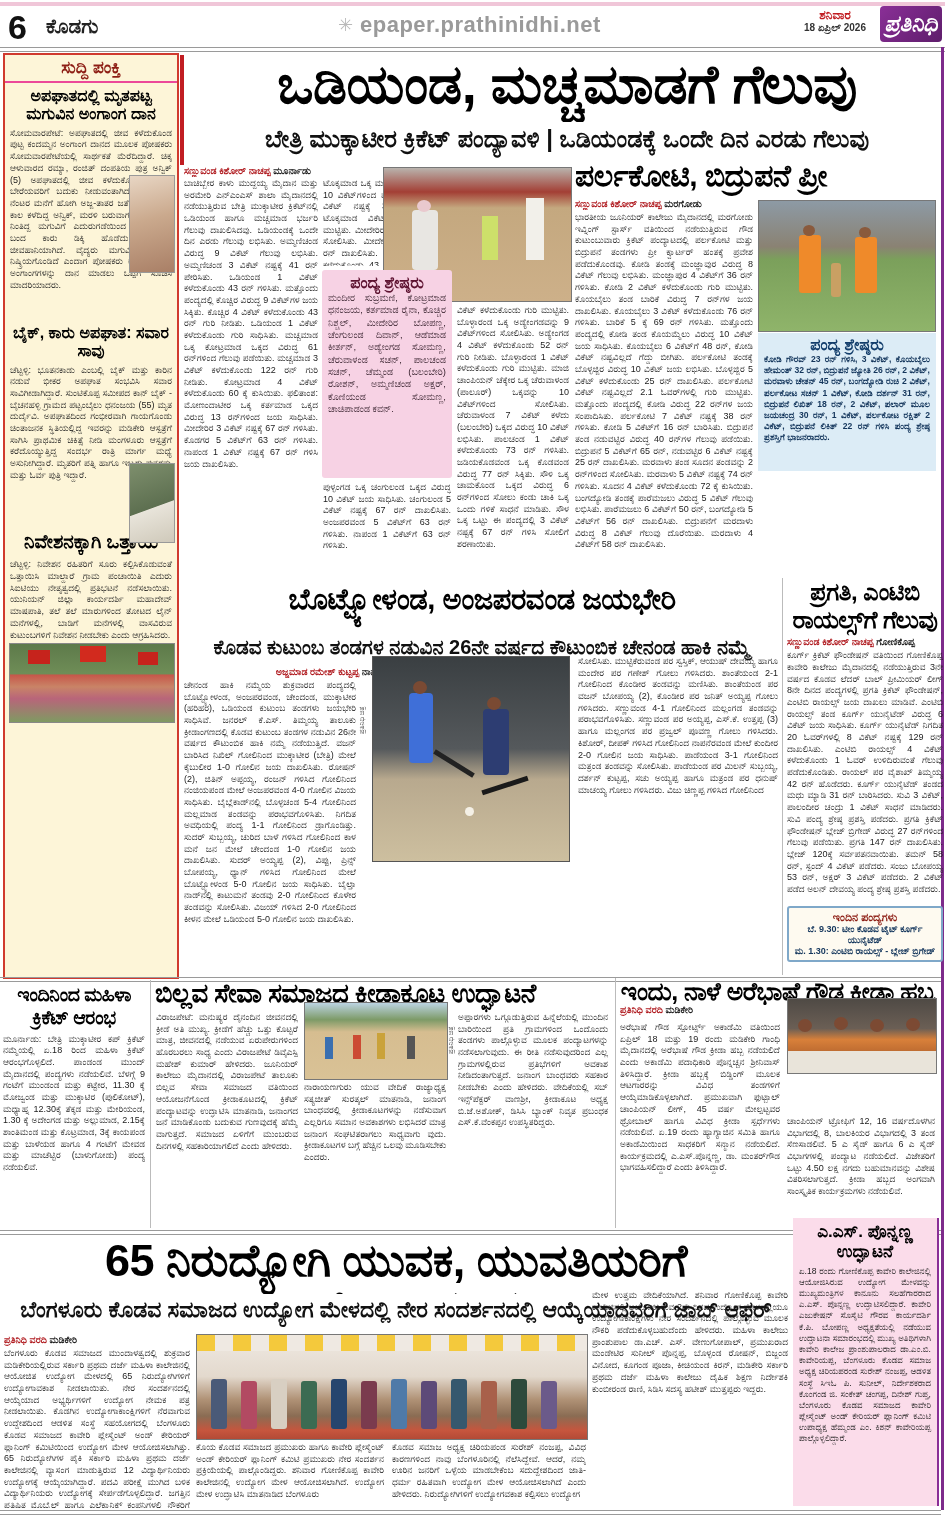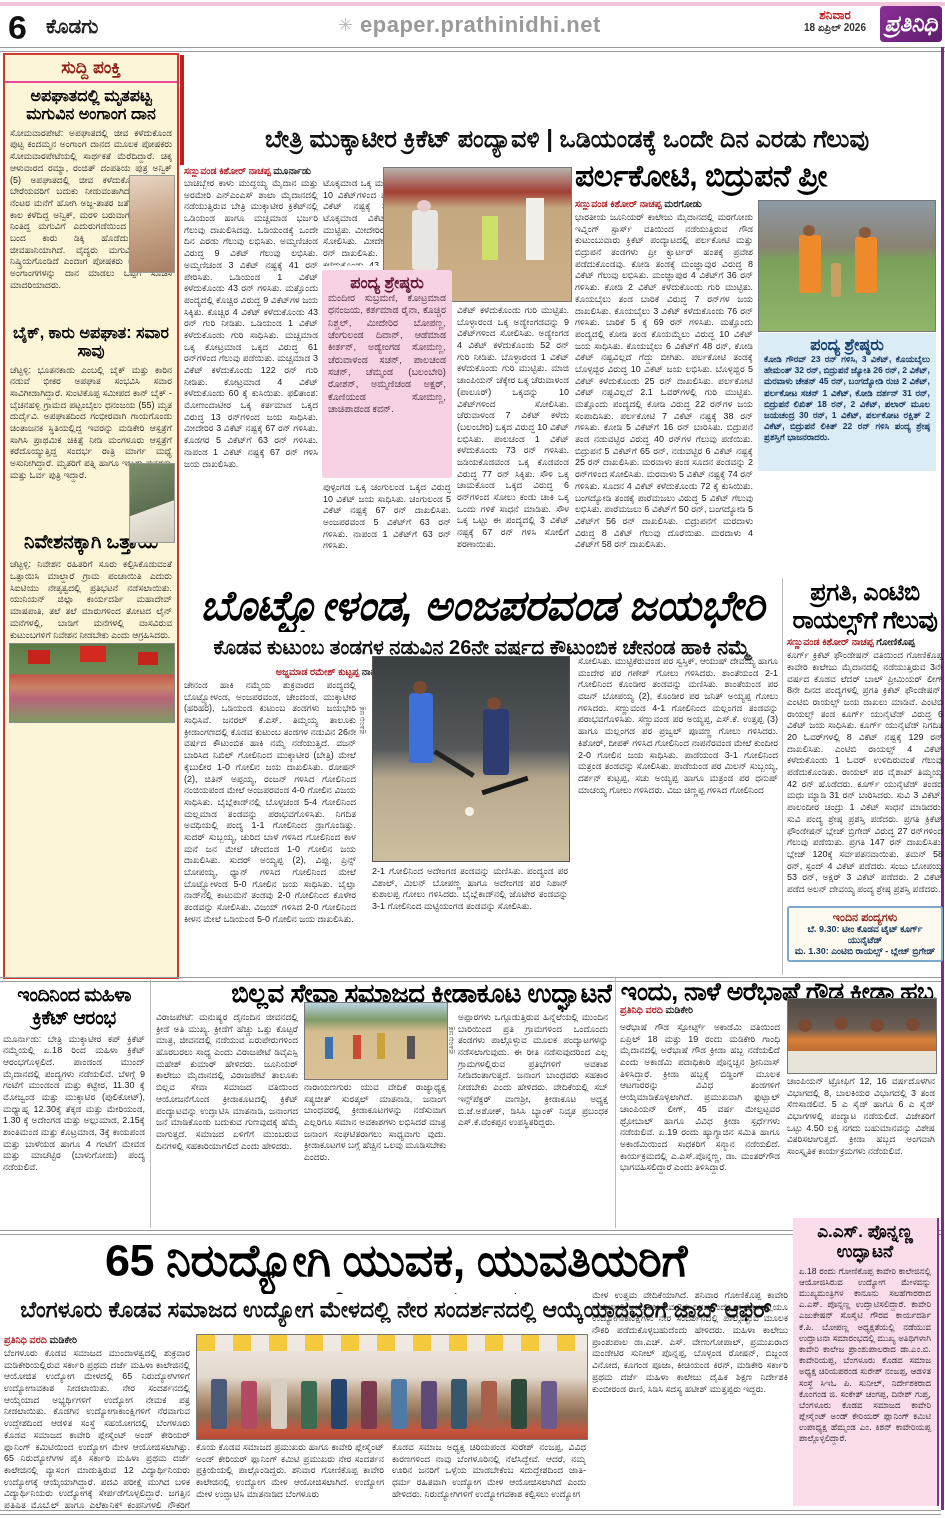--- a/index.html
+++ b/index.html
@@ -78,20 +78,21 @@
     <div class="bodytxt" style="padding:2px 5px;height:160px;">ಚೆಟ್ಟಳ್ಳಿ: ಭೂತನಕಾಡು ಎಂಬಲ್ಲಿ ಬೈಕ್ ಮತ್ತು ಕಾರಿನ ನಡುವೆ ಭೀಕರ ಅಪಘಾತ ಸಂಭವಿಸಿ ಸವಾರ ಸಾವಿಗೀಡಾಗಿದ್ದಾರೆ. ಸುಂಟಿಕೊಪ್ಪ ಸಮೀಪದ ಕಾನ್ ಬೈಕ್ - ಬೈಚನಹಳ್ಳಿ ಗ್ರಾಮದ ಪಟ್ಟಂಬೈಲು ಧನಂಜಯ (55) ಮೃತ ದುರ್ದೈವಿ. ಅಪಘಾತದಿಂದ ಗಂಭೀರವಾಗಿ ಗಾಯಗೊಂಡು ಚಿಂತಾಜನಕ ಸ್ಥಿತಿಯಲ್ಲಿದ್ದ ಇವರನ್ನು ಮಡಿಕೇರಿ ಆಸ್ಪತ್ರೆಗೆ ಸಾಗಿಸಿ ಪ್ರಾಥಮಿಕ ಚಿಕಿತ್ಸೆ ನೀಡಿ ಮಂಗಳೂರು ಆಸ್ಪತ್ರೆಗೆ ಕರೆದೊಯ್ಯುತ್ತಿದ್ದ ಸಂದರ್ಭ ರಾತ್ರಿ ಮಾರ್ಗ ಮಧ್ಯೆ ಅಸುನೀಗಿದ್ದಾರೆ. ಮೃತರಿಗೆ ಪತ್ನಿ ಹಾಗೂ ಇಬ್ಬರು ಪುತ್ರರನ್ನು ಮತ್ತು ಓರ್ವ ಪುತ್ರಿ ಇದ್ದಾರೆ.</div>
     <div class="nc-head" style="padding:4px 4px 3px;font-size:19px;">ನಿವೇಶನಕ್ಕಾಗಿ ಒತ್ತಾಯ</div>
     <div class="abs photo ph-protest" style="left:4px;top:588px;width:164px;height:78px;border:1px solid #888;">
       <div style="position:absolute;left:18px;top:6px;width:22px;height:14px;background:#c6231c;"></div>
       <div style="position:absolute;left:70px;top:2px;width:26px;height:16px;background:#d22a1e;"></div>
       <div style="position:absolute;left:128px;top:8px;width:20px;height:13px;background:#c6231c;"></div>
     </div>
     <div class="bodytxt" style="padding:4px 5px;height:240px;">ಚೆಟ್ಟಳ್ಳಿ: ನಿವೇಶನ ರಹಿತರಿಗೆ ಸೂರು ಕಲ್ಪಿಸಿಕೊಡುವಂತೆ ಒತ್ತಾಯಿಸಿ ಮಾಲ್ದಾರೆ ಗ್ರಾಮ ಪಂಚಾಯಿತಿ ಎದುರು ಸಿಐಟಿಯು ನೇತೃತ್ವದಲ್ಲಿ ಪ್ರತಿಭಟನೆ ನಡೆಸಲಾಯಿತು. ಯುನಿಯನ್ ಜಿಲ್ಲಾ ಕಾರ್ಯದರ್ಶಿ ಮಹಾದೇವ್ ಮಾಷಪಾತಿ, ತಲೆ ತಲೆ ಮಾರುಗಳಿಂದ ತೋಟದ ಲೈನ್ ಮನೆಗಳಲ್ಲಿ, ಬಾಡಿಗೆ ಮನೆಗಳಲ್ಲಿ ವಾಸವಿರುವ ಕುಟುಂಬಗಳಿಗೆ ನಿವೇಶನ ನೀಡಬೇಕು ಎಂದು ಆಗ್ರಹಿಸಿದರು.</div>
   </div>
 
+  <div class="abs headline" style="left:192px;top:56px;width:750px;height:66px;font-size:54px;text-align:center;">ಒಡಿಯಂಡ, ಮಚ್ಚಮಾಡಗೆ ಗೆಲುವು</div>
   <div class="abs subhead" style="left:192px;top:126px;width:750px;height:32px;font-size:24px;text-align:center;">ಬೇತ್ರಿ ಮುಕ್ಕಾಟೀರ ಕ್ರಿಕೆಟ್ ಪಂದ್ಯಾವಳಿ | ಒಡಿಯಂಡಕ್ಕೆ ಒಂದೇ ದಿನ ಎರಡು ಗೆಲುವು</div>
 
   <div class="abs byline" style="left:184px;top:165px;width:190px;">
     <b>ಸಣ್ಣುವಂಡ ಕಿಶೋರ್ ನಾಚಪ್ಪ</b> <span style="font-weight:bold;margin-top:24px;">ಮೂರ್ನಾಡು</span>
   </div>
   <div class="abs bodytxt" style="left:184px;top:178px;width:134px;height:396px;">ಬಾಚಿಬ್ಬೇರ ಕಾಳು ಮುದ್ದಯ್ಯ ಮೈದಾನ ಮತ್ತು ಅರಮೇರಿ ಎನ್‌ಎಂಎಸ್ ಶಾಲಾ ಮೈದಾನದಲ್ಲಿ ನಡೆಯುತ್ತಿರುವ ಬೇತ್ರಿ ಮುಕ್ಕಾಟೀರ ಕ್ರಿಕೆಟ್‌ನಲ್ಲಿ ಒಡಿಯಂಡ ಹಾಗೂ ಮಚ್ಚಮಾಡ ಭರ್ಜರಿ ಗೆಲುವು ದಾಖಲಿಸಿದವು. ಒಡಿಯಂಡಕ್ಕೆ ಒಂದೇ ದಿನ ಎರಡು ಗೆಲುವು ಲಭಿಸಿತು. ಅಮ್ಮಣಿಚಂಡ ವಿರುದ್ಧ 9 ವಿಕೆಟ್ ಗೆಲುವು ಲಭಿಸಿತು. ಅಮ್ಮಣಿಚಂಡ 3 ವಿಕೆಟ್ ನಷ್ಟಕ್ಕೆ 41 ರನ್ ಪೇರಿಸಿತು. ಒಡಿಯಂಡ 1 ವಿಕೆಟ್ ಕಳೆದುಕೊಂಡು 43 ರನ್ ಗಳಿಸಿತು. ಮತ್ತೊಂದು ಪಂದ್ಯದಲ್ಲಿ ಕೊಚ್ಚಿರ ವಿರುದ್ಧ 9 ವಿಕೆಟ್‌ಗಳ ಜಯ ಸಿಕ್ಕಿತು. ಕೊಚ್ಚಿರ 4 ವಿಕೆಟ್ ಕಳೆದುಕೊಂಡು 43 ರನ್ ಗುರಿ ನೀಡಿತು. ಒಡಿಯಂಡ 1 ವಿಕೆಟ್ ಕಳೆದುಕೊಂಡು ಗುರಿ ಸಾಧಿಸಿತು. ಮಚ್ಚಮಾಡ ಒಕ್ಕ ಕೋಟ್ರಮಾಡ ಒಕ್ಕದ ವಿರುದ್ಧ 61 ರನ್‌ಗಳಿಂದ ಗೆಲುವು ಪಡೆಯಿತು. ಮಚ್ಚಮಾಡ 3 ವಿಕೆಟ್ ಕಳೆದುಕೊಂಡು 122 ರನ್ ಗುರಿ ನೀಡಿತು. ಕೋಟ್ರಮಾಡ 4 ವಿಕೆಟ್ ಕಳೆದುಕೊಂಡು 60 ಕ್ಕೆ ಕುಸಿಯಿತು. ಫಲಿತಾಂಶ: ಮೋಣಂದಾಟೀರ ಒಕ್ಕ ಕರ್ತಮಾಡ ಒಕ್ಕದ ವಿರುದ್ಧ 13 ರನ್‌ಗಳಿಂದ ಜಯ ಸಾಧಿಸಿತು. ಮೀದೇರಿರ 3 ವಿಕೆಟ್ ನಷ್ಟಕ್ಕೆ 67 ರನ್ ಗಳಿಸಿತು. ಕೊಡಗರ 5 ವಿಕೆಟ್‌ಗೆ 63 ರನ್ ಗಳಿಸಿತು. ನಾಪಂಡ 1 ವಿಕೆಟ್ ನಷ್ಟಕ್ಕೆ 67 ರನ್ ಗಳಿಸಿ ಜಯ ದಾಖಲಿಸಿತು.</div>
   <div class="abs bodytxt" style="left:323px;top:178px;width:128px;height:88px;">ಟೊಕ್ಕಮಾಡ ಒಕ್ಕ ಮಂಡೇರ (ನೆಲ್ಲಿ) ಒಕ್ಕವನ್ನು 10 ವಿಕೆಟ್‌ಗಳಿಂದ ಮಣಿಸಿತು. ಮಂಡೇರ 3 ವಿಕೆಟ್ ನಷ್ಟಕ್ಕೆ 38 ರನ್ ನೀಡಿತು. ಟೊಕ್ಕಮಾಡ ವಿಕೆಟ್ ನಷ್ಟವಿಲ್ಲದೆ ಗುರಿ ಮುಟ್ಟಿತು. ಮೀದೇರಿರ ಒಕ್ಕ 9 ವಿಕೆಟ್‌ಗಳಿಂದ ಸೋಲಿಸಿತು. ಮೀದೇರಿರ 5 ವಿಕೆಟ್‌ಗೆ 39 ರನ್ ದಾಖಲಿಸಿತು. ಮಿನೇ ರಿರ 1 ವಿಕೆಟ್ ಕಳೆದುಕೊಂಡು 43 ರನ್ ಗಳಿಸಿ 1 ವಿಕೆಟ್ ಕಳೆದುಕೊಂಡು ಗುರಿ ಸಾಧಿಸಿತು.</div>
 
   <div class="abs photo ph-cricket1" style="left:383px;top:167px;width:187px;height:133px;border:1px solid #777;">
     <div style="position:absolute;left:28px;top:42px;width:26px;height:60px;background:#e8e6e2;border-radius:4px;"></div>
@@ -117,37 +118,36 @@
     <div style="position:absolute;left:44px;top:24px;width:12px;height:11px;border-radius:50%;background:#8a5a3c;"></div>
     <div style="position:absolute;left:96px;top:36px;width:22px;height:56px;background:#ef8a2a;border-radius:3px;"></div>
     <div style="position:absolute;left:100px;top:26px;width:12px;height:11px;border-radius:50%;background:#8a5a3c;"></div>
     <div style="position:absolute;left:72px;top:62px;width:10px;height:34px;background:#c9a063;border-radius:3px;"></div>
   </div>
   <div class="abs bluebox" style="left:758px;top:333px;width:178px;height:138px;padding:3px 6px;box-sizing:border-box;">
     <div class="boxtitle" style="color:#123d6b;font-size:16px;">ಪಂದ್ಯ ಶ್ರೇಷ್ಠರು</div>
     <div class="bodytxt" style="font-size:8.6px;font-weight:bold;color:#14365c;">ಕೋಡಿ ಗೌರವ್ 23 ರನ್ ಗಳಿಸಿ, 3 ವಿಕೆಟ್, ಕೊಯಬೈಲು ಹೇಮಂತ್ 32 ರನ್, ಬಿದ್ರುಪನೆ ಜ್ಯೋತಿ 26 ರನ್, 2 ವಿಕೆಟ್, ಮರವಾಳು ಚೇತನ್ 45 ರನ್, ಬಂಗದ್ಯೋಡಿ ರುಚಿ 2 ವಿಕೆಟ್, ಪರ್ಲಕೋಟ ಸಚನ್ 1 ವಿಕೆಟ್, ಕೋಡಿ ದರ್ಶನ್ 31 ರನ್, ಬಿದ್ರುಪನೆ ಲಿಖಿತ್ 18 ರನ್, 2 ವಿಕೆಟ್, ಪಲಾರ್ ಮೂಲ ಜಯಚಂದ್ರ 30 ರನ್, 1 ವಿಕೆಟ್, ಪರ್ಲಕೋಟ ರಕ್ಷಿತ್ 2 ವಿಕೆಟ್, ಬಿದ್ರುಪನೆ ಲಿಕಿತ್ 22 ರನ್ ಗಳಿಸಿ ಪಂದ್ಯ ಶ್ರೇಷ್ಠ ಪ್ರಶಸ್ತಿಗೆ ಭಾಜನರಾದರು.</div>
   </div>
 
-  <div class="abs headline" style="left:184px;top:584px;width:596px;height:48px;font-size:42px;text-align:center;font-style:italic;">ಬೊಟ್ಟ್ಯೋಳಂಡ, ಅಂಜಪರವಂಡ ಜಯಭೇರಿ</div>
+  <div class="abs headline" style="left:184px;top:584px;width:596px;height:48px;font-size:29px;text-align:center;">ಬೊಟ್ಟ್ಯೋಳಂಡ, ಅಂಜಪರವಂಡ ಜಯಭೇರಿ</div>
   <div class="abs subhead" style="left:184px;top:636px;width:596px;height:26px;font-size:20px;text-align:center;">ಕೊಡವ ಕುಟುಂಬ ತಂಡಗಳ ನಡುವಿನ 26ನೇ ವರ್ಷದ ಕೌಟುಂಬಿಕ ಚೇನಂಡ ಹಾಕಿ ನಮ್ಮೆ</div>
   <div class="abs byline" style="left:184px;top:666px;width:300px;text-align:center;">
     <b>ಅಜ್ಜಮಾಡ ರಮೇಶ್ ಕುಟ್ಟಪ್ಪ</b> <span style="font-weight:bold;">ನಾಪೋಕ್ಲು</span>
   </div>
   <div class="abs bodytxt" style="left:184px;top:680px;width:172px;height:294px;">ಚೇನಂಡ ಹಾಕಿ ನಮ್ಮೆಯ ಶುಕ್ರವಾರದ ಪಂದ್ಯದಲ್ಲಿ ಬೊಟ್ಟ್ಯೋಳಂಡ, ಅಂಜಪರವಂಡ, ಚೇಂದಂಡ, ಮುಕ್ಕಾಟೀರ (ಹರಿಹರ), ಒಡಿಯಂಡ ಕುಟುಂಬ ತಂಡಗಳು ಜಯಭೇರಿ ಸಾಧಿಸಿವೆ. ಜನರಲ್ ಕೆ.ಎಸ್. ತಿಮ್ಮಯ್ಯ ತಾಲೂಕು ಕ್ರೀಡಾಂಗಣದಲ್ಲಿ ಕೊಡವ ಕುಟುಂಬ ತಂಡಗಳ ನಡುವಿನ 26ನೇ ವರ್ಷದ ಕೌಟುಂಬಿಕ ಹಾಕಿ ನಮ್ಮೆ ನಡೆಯುತ್ತಿದೆ. ವಜನ್ ಬಾರಿಸಿದ ನಿಖಿಲ್ ಗೋಲಿನಿಂದ ಮುಕ್ಕಾಟೀರ (ಬೇತ್ರಿ) ಮೇಲೆ ಕೈಬುಲೀರ 1-0 ಗೋಲಿನ ಜಯ ದಾಖಲಿಸಿತು. ರೋಷನ್ (2), ಜಿತಿನ್ ಅಪ್ಪಯ್ಯ, ರಂಜನ್ ಗಳಿಸಿದ ಗೋಲಿನಿಂದ ನಂಜಿಯಪಂಡ ಮೇಲೆ ಅಂಜಪರವಂಡ 4-0 ಗೋಲಿನ ವಿಜಯ ಸಾಧಿಸಿತು. ಬೈಬ್ಲೆಕಾಡ್‌ನಲ್ಲಿ ಬೊಳ್ಳಚಂಡ 5-4 ಗೋಲಿನಿಂದ ಮಲ್ಲಮಾಡ ತಂಡವನ್ನು ಪರಾಭವಗೊಳಿಸಿತು. ನಿಗದಿತ ಅವಧಿಯಲ್ಲಿ ಪಂದ್ಯ 1-1 ಗೋಲಿನಿಂದ ಡ್ರಾಗೊಂಡಿತ್ತು. ಸುದರ್ ಸುಬ್ಬಯ್ಯ, ಚುರಿದ ಬಾಳೆ ಗಳಿಸಿದ ಗೋಲಿನಿಂದ ಕಾಳ ಮನೆ ಜನ ಮೇಲೆ ಚೇಂದಂಡ 1-0 ಗೋಲಿನ ಜಯ ದಾಖಲಿಸಿತು. ಸುದರ್ ಅಯ್ಯಪ್ಪ (2), ವಿಪ್ಪು, ಪ್ರಿನ್ಸ್ ಬೋಪಯ್ಯ, ಧ್ಯಾನ್ ಗಳಿಸಿದ ಗೋಲಿನಿಂದ ಮೇಲೆ ಬೊಟ್ಟ್ಯೋಳಂಡ 5-0 ಗೋಲಿನ ಜಯ ಸಾಧಿಸಿತು. ಬೈಲ್ತಾ ನಾಡ್‌ನಲ್ಲಿ ಕಾಟುಮನೆ ತಂಡವು 2-0 ಗೋಲಿನಿಂದ ಕೊಳೇರ ತಂಡವನ್ನು ಸೋಲಿಸಿತು. ವಿಜಯ್ ಗಳಿಸಿದ 2-0 ಗೋಲಿನಿಂದ ಕೀಳನ ಮೇಲೆ ಒಡಿಯಂಡ 5-0 ಗೋಲಿನ ಜಯ ದಾಖಲಿಸಿತು.</div>
   <div class="abs photo ph-hockey" style="left:372px;top:656px;width:196px;height:204px;border:1px solid #555;">
     <div style="position:absolute;left:36px;top:36px;width:24px;height:70px;background:#3f6fd8;border-radius:4px;"></div>
     <div style="position:absolute;left:40px;top:24px;width:14px;height:13px;border-radius:50%;background:#7a4a33;"></div>
     <div style="position:absolute;left:110px;top:52px;width:26px;height:66px;background:#2d3d72;border-radius:4px;"></div>
     <div style="position:absolute;left:114px;top:40px;width:14px;height:13px;border-radius:50%;background:#7a4a33;"></div>
     <div style="position:absolute;left:58px;top:104px;width:46px;height:5px;background:#222;transform:rotate(32deg);"></div>
     <div style="position:absolute;left:108px;top:126px;width:48px;height:5px;background:#1a1a1a;transform:rotate(-18deg);"></div>
     <div style="position:absolute;left:92px;top:150px;width:9px;height:9px;border-radius:50%;background:#f4f0e6;"></div>
   </div>
   <div class="abs vcredit" style="left:358px;top:660px;height:120px;">ಪ್ರತಿನಿಧಿ ಚಿತ್ರ</div>
-  <div class="abs bodytxt" style="left:372px;top:866px;width:196px;height:108px;">2-1 ಗೋಲಿನಿಂದ ಅದೇಂಗಡ ತಂಡವನ್ನು ಮಣಿಸಿತು. ಪಂದ್ಯಂಡ ಪರ ವಿಶಾಲ್, ಮಿಲನ್ ಬೋಪಣ್ಣ ಹಾಗೂ ಅದೇಂಗಡ ಪರ ನಿಶಾನ್ ಕುಶಾಲಪ್ಪ ಗೋಲು ಗಳಿಸಿದರು. ಬೈಬ್ಲೆಕಾಡ್‌ನಲ್ಲಿ ಜೊಟೇರ ತಂಡವನ್ನು 3-1 ಗೋಲಿನಿಂದ ಮಟ್ಟಿಯಂಗಡ ತಂಡವನ್ನು ಸೋಲಿಸಿತು.</div>
   <div class="abs bodytxt" style="left:578px;top:656px;width:200px;height:318px;">ಸೋಲಿಸಿತು. ಮುಟ್ಟಿಕೆರುವಂಡ ಪರ ಸ್ವಸ್ತಿಕ್, ಆಯುಷ್ ದೇವಯ್ಯ ಹಾಗೂ ಮಂದೇರ ಪರ ಗಣೇಶ್ ಗೋಲು ಗಳಿಸಿದರು. ಶಾಂತೆಯಂಡ 2-1 ಗೋಲಿನಿಂದ ಕೊಂಡೀರ ತಂಡವನ್ನು ಮಣಿಸಿತು. ಶಾಂತೆಯಂಡ ಪರ ವಜನ್ ಬೋಪಯ್ಯ (2), ಕೊಂಡೀರ ಪರ ಜನಿತ್ ಅಯ್ಯಪ್ಪ ಗೋಲು ಗಳಿಸಿದರು. ಸಣ್ಣುವಂಡ 4-1 ಗೋಲಿನಿಂದ ಮಲ್ಲಂಗಡ ತಂಡವನ್ನು ಪರಾಭವಗೊಳಿಸಿತು. ಸಣ್ಣುವಂಡ ಪರ ಅಯ್ಯಪ್ಪ, ಎಸ್.ಕೆ. ಉತ್ತಪ್ಪ (3) ಹಾಗೂ ಮಲ್ಲಂಗಡ ಪರ ಪ್ರಜ್ವಲ್ ಪೂವಣ್ಣ ಗೋಲು ಗಳಿಸಿದರು. ಕಿಶೋರ್, ದೀಪಕ್ ಗಳಿಸಿದ ಗೋಲಿನಿಂದ ನಾಪನೆರವಂಡ ಮೇಲೆ ಕುಂದೀರ 2-0 ಗೋಲಿನ ಜಯ ಸಾಧಿಸಿತು. ಪಾಡೆಯಂಡ 3-1 ಗೋಲಿನಿಂದ ಮತ್ರಂಡ ತಂಡವನ್ನು ಸೋಲಿಸಿತು. ಪಾಡೆಯಂಡ ಪರ ಮಿಲನ್ ಸುಬ್ಬಯ್ಯ, ದರ್ಶನ್ ಕುಟ್ಟಪ್ಪ, ಸಚು ಅಯ್ಯಪ್ಪ ಹಾಗೂ ಮತ್ರಂಡ ಪರ ಧನುಷ್ ಮಾಚಯ್ಯ ಗೋಲು ಗಳಿಸಿದರು. ವಿಜು ಚಿಣ್ಣಪ್ಪ ಗಳಿಸಿದ ಗೋಲಿನಿಂದ</div>
 
   <div class="abs" style="left:782px;top:578px;width:156px;height:397px;border-left:1px solid #bbb;padding-left:4px;">
     <div class="headline" style="font-size:24px;text-align:center;line-height:1.15;">ಪ್ರಗತಿ, ಎಂಟಿಬಿ ರಾಯಲ್ಸ್‌ಗೆ ಗೆಲುವು</div>
     <div class="byline" style="margin-top:3px;"><b>ಸಣ್ಣುವಂಡ ಕಿಶೋರ್ ನಾಚಪ್ಪ</b> <span style="font-weight:bold;">ಗೋಣಿಕೊಪ್ಪ</span></div>
     <div class="bodytxt" style="height:252px;margin-top:2px;">ಕೂರ್ಗ್ ಕ್ರಿಕೆಟ್ ಫೌಂಡೇಷನ್ ವತಿಯಿಂದ ಗೋಣಿಕೊಪ್ಪ ಕಾವೇರಿ ಕಾಲೇಜು ಮೈದಾನದಲ್ಲಿ ನಡೆಯುತ್ತಿರುವ 3ನೇ ವರ್ಷದ ಕೊಡವ ಲೆದರ್ ಬಾಲ್ ಪ್ರೀಮಿಯರ್ ಲೀಗ್ 8ನೇ ದಿನದ ಪಂದ್ಯಗಳಲ್ಲಿ ಪ್ರಗತಿ ಕ್ರಿಕೆಟ್ ಫೌಂಡೇಷನ್, ಎಂಟಿಬಿ ರಾಯಲ್ಸ್ ಜಯ ದಾಖಲು ಮಾಡಿವೆ. ಎಂಟಿಬಿ ರಾಯಲ್ಸ್ ತಂಡ ಕೂರ್ಗ್ ಯುನೈಟೆಡ್ ವಿರುದ್ಧ 6 ವಿಕೆಟ್ ಜಯ ಸಾಧಿಸಿತು. ಕೂರ್ಗ್ ಯುನೈಟೆಡ್ ನಿಗದಿತ 20 ಓವರ್‌ಗಳಲ್ಲಿ 8 ವಿಕೆಟ್ ನಷ್ಟಕ್ಕೆ 129 ರನ್ ದಾಖಲಿಸಿತು. ಎಂಟಿಬಿ ರಾಯಲ್ಸ್ 4 ವಿಕೆಟ್ ಕಳೆದುಕೊಂಡು 1 ಓವರ್ ಉಳಿದಿರುವಂತೆ ಗೆಲುವು ಪಡೆದುಕೊಂಡಿತು. ರಾಯಲ್ ಪರ ವೈಶಾಖ್ ತಿಮ್ಮಯ್ಯ 42 ರನ್ ಹೊಡೆದರು. ಕೂರ್ಗ್ ಯುನೈಟೆಡ್ ತಂಡದ ಮಧು ಮ್ಯಾಡಿ 31 ರನ್ ಬಾರಿಸಿದರು. ಸುವಿ 3 ವಿಕೆಟ್, ಪಾಲಂದೀರ ಚಂದ್ರು 1 ವಿಕೆಟ್ ಸಾಧನೆ ಮಾಡಿದರು. ಸುವಿ ಪಂದ್ಯ ಶ್ರೇಷ್ಠ ಪ್ರಶಸ್ತಿ ಪಡೆದರು. ಪ್ರಗತಿ ಕ್ರಿಕೆಟ್ ಫೌಂಡೇಷನ್ ಬ್ಲೇಜ್ ಬ್ರಿಗೇಡ್ ವಿರುದ್ಧ 27 ರನ್‌ಗಳಿಂದ ಗೆಲುವು ಪಡೆಯಿತು. ಪ್ರಗತಿ 147 ರನ್ ದಾಖಲಿಸಿತು. ಬ್ಲೇಜ್ 120ಕ್ಕೆ ಸರ್ವಪತನವಾಯಿತು. ತಮನ್ 58 ರನ್, ಸ್ಪಂದ್ 4 ವಿಕೆಟ್ ಪಡೆದರು. ಸಂಜು ಬೋಪಯ್ಯ 53 ರನ್, ಅಕ್ಷರ್ 3 ವಿಕೆಟ್ ಪಡೆದರು. 2 ವಿಕೆಟ್ ಪಡೆದ ಅಲನ್ ದೇವಯ್ಯ ಪಂದ್ಯ ಶ್ರೇಷ್ಠ ಪ್ರಶಸ್ತಿ ಪಡೆದರು.</div>
     <div class="schedbox" style="margin-top:4px;padding:3px 4px;">
       <div style="font-size:11px;font-weight:800;color:#8d1d14;text-align:center;">ಇಂದಿನ ಪಂದ್ಯಗಳು</div>
       <div style="font-size:9px;font-weight:bold;text-align:center;color:#14365c;">ಬೆ. 9.30: ಟೀಂ ಕೊಡವ ಟೈಟ್ ಕೂರ್ಗ್ ಯುನೈಟೆಡ್</div>
       <div style="font-size:9px;font-weight:bold;text-align:center;color:#14365c;">ಮ. 1.30: ಎಂಟಿಬಿ ರಾಯಲ್ಸ್ - ಬ್ಲೇಜ್ ಬ್ರಿಗೇಡ್</div>
@@ -155,21 +155,21 @@
   </div>
 
   <div class="abs hr2" style="left:0;top:977px;width:941px;"></div>
 
   <div class="abs" style="left:3px;top:984px;width:142px;height:244px;">
     <div class="headline" style="font-size:19px;text-align:center;line-height:1.2;">ಇಂದಿನಿಂದ ಮಹಿಳಾ ಕ್ರಿಕೆಟ್ ಆರಂಭ</div>
     <div class="bodytxt" style="margin-top:4px;height:186px;">ಮೂರ್ನಾಡು: ಬೇತ್ರಿ ಮುಕ್ಕಾಟೀರ ಕಪ್ ಕ್ರಿಕೆಟ್ ನಮ್ಮೆಯಲ್ಲಿ ಏ.18 ರಿಂದ ಮಹಿಳಾ ಕ್ರಿಕೆಟ್ ಆರಂಭಗೊಳ್ಳಲಿದೆ. ಪಾಂಡಂಡ ಮುಂದ್ ಮೈದಾನದಲ್ಲಿ ಪಂದ್ಯಗಳು ನಡೆಯಲಿವೆ. ಬೆಳಗ್ಗೆ 9 ಗಂಟೆಗೆ ಮುಂಡಂಡ ಮತ್ತು ಕಟ್ಟೇರ, 11.30 ಕ್ಕೆ ಮೋಜ್ವಂಡ ಮತ್ತು ಮುಕ್ಕಾಟಿರ (ಪುಲಿಕೋಟ್), ಮಧ್ಯಾಹ್ನ 12.30ಕ್ಕೆ ತೆಕ್ಕಡ ಮತ್ತು ಮೇರಿಯಂಡ, 1.30 ಕ್ಕೆ ಅದೇಂಗಡ ಮತ್ತು ಅಲ್ಲುಮಾಡ, 2.15ಕ್ಕೆ ಶಾಂತಿಮಂಡ ಮತ್ತು ಕೊಟ್ರಮಾಡ, 3ಕ್ಕೆ ಕಾಯಪಂಡ ಮತ್ತು ಬಾಳೆಯಡ ಹಾಗೂ 4 ಗಂಟೆಗೆ ಮೇವಡ ಮತ್ತು ಮಾಚೆಟ್ಟಿರ (ಬಾಳುಗೋಡು) ಪಂದ್ಯ ನಡೆಯಲಿವೆ.</div>
   </div>
 
   <div class="abs" style="left:150px;top:980px;width:462px;height:248px;border-left:1px solid #bbb;padding-left:4px;box-sizing:border-box;">
-    <div class="headline" style="font-size:26px;text-align:right;">ಬಿಲ್ಲವ ಸೇವಾ ಸಮಾಜದ ಕ್ರೀಡಾಕೂಟ ಉದ್ಘಾಟನೆ</div>
+    <div class="headline" style="font-size:26px;text-align:left;">ಬಿಲ್ಲವ ಸೇವಾ ಸಮಾಜದ ಕ್ರೀಡಾಕೂಟ ಉದ್ಘಾಟನೆ</div>
   </div>
   <div class="abs bodytxt" style="left:156px;top:1012px;width:142px;height:214px;">ವಿರಾಜಪೇಟೆ: ಮನುಷ್ಯರ ದೈನಂದಿನ ಜೀವನದಲ್ಲಿ ಕ್ರೀಡೆ ಅತಿ ಮುಖ್ಯ. ಕ್ರೀಡೆಗೆ ಹೆಚ್ಚು ಒತ್ತು ಕೊಟ್ಟರೆ ಮಾತ್ರ, ಜೀವನದಲ್ಲಿ ನಡೆಯುವ ಏರುಪೇರುಗಳಿಂದ ಹೊರಬರಲು ಸಾಧ್ಯ ಎಂದು ವಿರಾಜಪೇಟೆ ಡಿವೈಎಸ್ಪಿ ಮಹೇಶ್ ಕುಮಾರ್ ಹೇಳಿದರು. ಜೂನಿಯರ್ ಕಾಲೇಜು ಮೈದಾನದಲ್ಲಿ ವಿರಾಜಪೇಟೆ ತಾಲೂಕು ಬಿಲ್ಲವ ಸೇವಾ ಸಮಾಜದ ವತಿಯಿಂದ ಆಯೋಜನೆಗೊಂಡ ಕ್ರೀಡಾಕೂಟದಲ್ಲಿ ಕ್ರಿಕೆಟ್ ಪಂದ್ಯಾಟವನ್ನು ಉದ್ಘಾಟಿಸಿ ಮಾತನಾಡಿ, ಜನಾಂಗದ ಜನೆ ಮಾಡಿಕೊಂಡು ಬದುಕುವ ಗುಣವುದಕ್ಕೆ ಹೆಮ್ಮೆ ವಾಗುತ್ತದೆ. ಸಮಾಜದ ಏಳಿಗೆಗೆ ಮುಂಬರುವ ದಿನಗಳಲ್ಲಿ ಸಹಕಾರಿಯಾಗಲಿದೆ ಎಂದು ಹೇಳಿದರು.</div>
   <div class="abs photo ph-field" style="left:304px;top:1002px;width:142px;height:76px;border:1px solid #777;">
     <div style="position:absolute;left:20px;top:34px;width:8px;height:22px;background:#3a6fb0;"></div>
     <div style="position:absolute;left:48px;top:32px;width:8px;height:24px;background:#cc4a33;"></div>
     <div style="position:absolute;left:72px;top:30px;width:8px;height:26px;background:#caa23a;"></div>
     <div style="position:absolute;left:102px;top:33px;width:8px;height:23px;background:#555;"></div>
   </div>
   <div class="abs vcredit" style="left:447px;top:1002px;height:76px;">ಪ್ರತಿನಿಧಿ ಚಿತ್ರ</div>
   <div class="abs bodytxt" style="left:304px;top:1082px;width:142px;height:144px;">ನಾರಾಯಣಗುರು ಯುವ ವೇದಿಕೆ ರಾಜ್ಯಾಧ್ಯಕ್ಷ ಸತ್ಯಜೀತ್ ಸುರತ್ಕಲ್ ಮಾತನಾಡಿ, ಜನಾಂಗ ಬಾಂಧವರಲ್ಲಿ ಕ್ರೀಡಾಕೂಟಗಳನ್ನು ನಡೆಸುವಾಗ ಎಲ್ಲರಿಗೂ ಸಮಾನ ಅವಕಾಶಗಳು ಲಭಿಸಿದರೆ ಮಾತ್ರ ಜನಾಂಗ ಸಂಘಟಿತರಾಗಲು ಸಾಧ್ಯವಾಗು ವುದು. ಕ್ರೀಡಾಕೂಟಗಳ ಬಗ್ಗೆ ಹೆಚ್ಚಿನ ಒಲವು ಮೂಡಿಸಬೇಕು ಎಂದರು.</div>
@@ -180,21 +180,21 @@
     <div class="byline"><b>ಪ್ರತಿನಿಧಿ ವರದಿ</b> <span style="font-weight:bold;">ಮಡಿಕೇರಿ</span></div>
   </div>
   <div class="abs bodytxt" style="left:620px;top:1022px;width:160px;height:204px;">ಅರೆಭಾಷೆ ಗೌಡ ಸ್ಪೋರ್ಟ್ಸ್ ಅಕಾಡೆಮಿ ವತಿಯಿಂದ ಏಪ್ರಿಲ್ 18 ಮತ್ತು 19 ರಂದು ಮಡಿಕೇರಿ ಗಾಂಧಿ ಮೈದಾನದಲ್ಲಿ ಅರೆಭಾಷೆ ಗೌಡ ಕ್ರೀಡಾ ಹಬ್ಬ ನಡೆಯಲಿದೆ ಎಂದು ಅಕಾಡೆಮಿ ಪದಾಧಿಕಾರಿ ಪೊನ್ನಚ್ಚನ ಶ್ರೀನಿವಾಸ್ ತಿಳಿಸಿದ್ದಾರೆ. ಕ್ರೀಡಾ ಹಬ್ಬಕ್ಕೆ ಬಿಡ್ಡಿಂಗ್ ಮೂಲಕ ಆಟಗಾರರನ್ನು ವಿವಿಧ ತಂಡಗಳಿಗೆ ಆಯ್ಕೆಮಾಡಿಕೊಳ್ಳಲಾಗಿದೆ. ಪ್ರಮುಖವಾಗಿ ಫುಟ್ಬಾಲ್ ಚಾಂಪಿಯನ್ ಲೀಗ್, 45 ವರ್ಷ ಮೇಲ್ಪಟ್ಟವರ ಥ್ರೋಬಾಲ್ ಹಾಗೂ ವಿವಿಧ ಕ್ರೀಡಾ ಸ್ಪರ್ಧೆಗಳು ನಡೆಯಲಿವೆ. ಏ.19 ರಂದು ಹ್ಯಾಗ್ಯಾಜಿನ ಸಮಿತಿ ಹಾಗೂ ಅಕಾಡೆಮಿಯಿಂದ ಸಾಧಕರಿಗೆ ಸನ್ಮಾನ ನಡೆಯಲಿದೆ. ಕಾರ್ಯಕ್ರಮದಲ್ಲಿ ಎ.ಎಸ್.ಪೊನ್ನಣ್ಣ, ಡಾ. ಮಂತರ್‌ಗೌಡ ಭಾಗವಹಿಸಲಿದ್ದಾರೆ ಎಂದು ತಿಳಿಸಿದ್ದಾರೆ.</div>
   <div class="abs photo ph-table4" style="left:787px;top:998px;width:148px;height:74px;border:1px solid #777;">
     <div style="position:absolute;left:10px;top:20px;width:14px;height:13px;border-radius:50%;background:#7c4a33;"></div>
     <div style="position:absolute;left:46px;top:18px;width:14px;height:13px;border-radius:50%;background:#7c4a33;"></div>
     <div style="position:absolute;left:82px;top:20px;width:14px;height:13px;border-radius:50%;background:#7c4a33;"></div>
     <div style="position:absolute;left:118px;top:19px;width:14px;height:13px;border-radius:50%;background:#7c4a33;"></div>
     <div style="position:absolute;left:0;top:52px;width:148px;height:22px;background:#e9e4da;"></div>
   </div>
-  <div class="abs bodytxt" style="left:787px;top:1076px;width:148px;height:150px;">ಚಾಂಪಿಯನ್ ಟ್ರೋಫಿಗೆ 12, 16 ವರ್ಷದೊಳಗಿನ ವಿಭಾಗದಲ್ಲಿ 8, ಬಾಲಕಿಯರ ವಿಭಾಗದಲ್ಲಿ 3 ತಂಡ ಸೆಣಸಾಡಲಿವೆ. 5 ಎ ಸೈಡ್ ಹಾಗೂ 6 ಎ ಸೈಡ್ ವಿಭಾಗಗಳಲ್ಲಿ ಪಂದ್ಯಾಟ ನಡೆಯಲಿದೆ. ವಿಜೇತರಿಗೆ ಒಟ್ಟು 4.50 ಲಕ್ಷ ನಗದು ಬಹುಮಾನವನ್ನು ವಿಶೇಷ ವಿತರಿಸಲಾಗುತ್ತದೆ. ಕ್ರೀಡಾ ಹಬ್ಬದ ಅಂಗವಾಗಿ ಸಾಂಸ್ಕೃತಿಕ ಕಾರ್ಯಕ್ರಮಗಳು ನಡೆಯಲಿವೆ.</div>
+  <div class="abs bodytxt" style="left:787px;top:1116px;width:148px;height:150px;">ಚಾಂಪಿಯನ್ ಟ್ರೋಫಿಗೆ 12, 16 ವರ್ಷದೊಳಗಿನ ವಿಭಾಗದಲ್ಲಿ 8, ಬಾಲಕಿಯರ ವಿಭಾಗದಲ್ಲಿ 3 ತಂಡ ಸೆಣಸಾಡಲಿವೆ. 5 ಎ ಸೈಡ್ ಹಾಗೂ 6 ಎ ಸೈಡ್ ವಿಭಾಗಗಳಲ್ಲಿ ಪಂದ್ಯಾಟ ನಡೆಯಲಿದೆ. ವಿಜೇತರಿಗೆ ಒಟ್ಟು 4.50 ಲಕ್ಷ ನಗದು ಬಹುಮಾನವನ್ನು ವಿಶೇಷ ವಿತರಿಸಲಾಗುತ್ತದೆ. ಕ್ರೀಡಾ ಹಬ್ಬದ ಅಂಗವಾಗಿ ಸಾಂಸ್ಕೃತಿಕ ಕಾರ್ಯಕ್ರಮಗಳು ನಡೆಯಲಿವೆ.</div>
 
   <div class="abs hr2" style="left:0;top:1230px;width:941px;"></div>
 
   <div class="abs headline" style="left:3px;top:1238px;width:786px;height:56px;font-size:45px;text-align:center;">65 ನಿರುದ್ಯೋಗಿ ಯುವಕ, ಯುವತಿಯರಿಗೆ ಉದ್ಯೋಗಾವಕಾಶ</div>
   <div class="abs subhead" style="left:3px;top:1298px;width:786px;height:30px;font-size:22px;text-align:center;">ಬೆಂಗಳೂರು ಕೊಡವ ಸಮಾಜದ ಉದ್ಯೋಗ ಮೇಳದಲ್ಲಿ ನೇರ ಸಂದರ್ಶನದಲ್ಲಿ ಆಯ್ಕೆಯಾದವರಿಗೆ ಜಾಬ್ ಆಫರ್</div>
   <div class="abs byline" style="left:4px;top:1334px;width:200px;">
     <b>ಪ್ರತಿನಿಧಿ ವರದಿ</b> <span style="font-weight:bold;">ಮಡಿಕೇರಿ</span>
   </div>
   <div class="abs bodytxt" style="left:4px;top:1348px;width:186px;height:160px;">ಬೆಂಗಳೂರು ಕೊಡವ ಸಮಾಜದ ಮುಂದಾಳತ್ವದಲ್ಲಿ ಶುಕ್ರವಾರ ಮಡಿಕೇರಿಯಲ್ಲಿರುವ ಸರ್ಕಾರಿ ಪ್ರಥಮ ದರ್ಜೆ ಮಹಿಳಾ ಕಾಲೇಜಿನಲ್ಲಿ ಆಯೋಜಿತ ಉದ್ಯೋಗ ಮೇಳದಲ್ಲಿ 65 ನಿರುದ್ಯೋಗಿಗಳಿಗೆ ಉದ್ಯೋಗಾವಕಾಶ ನೀಡಲಾಯಿತು. ನೇರ ಸಂದರ್ಶನದಲ್ಲಿ ಆಯ್ಕೆಯಾದ ಅಭ್ಯರ್ಥಿಗಳಿಗೆ ಉದ್ಯೋಗ ನೇಮಕ ಪತ್ರ ನೀಡಲಾಯಿತು. ಕೊಡಗಿನ ಉದ್ಯೋಗಾಕಾಂಕ್ಷಿಗಳಿಗೆ ನೆರವಾಗುವ ಉದ್ದೇಶದಿಂದ ಆಡಳಿತ ಸಂಸ್ಥೆ ಸಹಯೋಗದಲ್ಲಿ ಬೆಂಗಳೂರು ಕೊಡವ ಸಮಾಜದ ಕಾವೇರಿ ಪ್ಲೇಸ್ಮೆಂಟ್ ಅಂಡ್ ಕೇರಿಯರ್ ಪ್ಲಾನಿಂಗ್ ಕಮಿಟಿಯಿಂದ ಉದ್ಯೋಗ ಮೇಳ ಆಯೋಜಿಸಲಾಗಿತ್ತು. 65 ನಿರುದ್ಯೋಗಿಗಳ ಪೈಕಿ ಸರ್ಕಾರಿ ಮಹಿಳಾ ಪ್ರಥಮ ದರ್ಜೆ ಕಾಲೇಜಿನಲ್ಲಿ ವ್ಯಾಸಂಗ ಮಾಡುತ್ತಿರುವ 12 ವಿದ್ಯಾರ್ಥಿನಿಯರು ಉದ್ಯೋಗಕ್ಕೆ ಆಯ್ಕೆಯಾಗಿದ್ದಾರೆ. ಪದವಿ ಪರೀಕ್ಷೆ ಮುಗಿದ ಬಳಿಕ ವಿದ್ಯಾರ್ಥಿನಿಯರು ಉದ್ಯೋಗಕ್ಕೆ ಸೇರ್ಪಡೆಗೊಳ್ಳಲಿದ್ದಾರೆ. ಜಗತ್ತಿನ ಪ್ರತಿಷ್ಠಿತ ಮೊಬೈಲ್ ಹಾಗೂ ಎಲೆಕ್ಟ್ರಾನಿಕ್ಸ್ ಕಂಪನಿಗಳಲ್ಲಿ ನೌಕರಿಗೆ ಆಯ್ಕೆ ಮಾಡಲಾಗಿದೆ. ಎಸ್ಸೆಸ್ಸೆಲ್ಸಿ, ಪಿಯುಸಿ, ಡಿಪ್ಲೋಮಾ ಹಾಗೂ ಪದವೀಧರರಿಗೆ ನೌಕರಿಗೆ ಆಯ್ಕೆ ಮಾಡಲು ನೇರ ಸಂದರ್ಶನ ವಿರ್ಮಿಸಲಾಗಿತ್ತು. ಆಡಳಿತ ಕುಂಪನಿ, ಬೆಂಗ</div>
   <div class="abs photo ph-group" style="left:196px;top:1334px;width:390px;height:104px;border:1px solid #777;">

